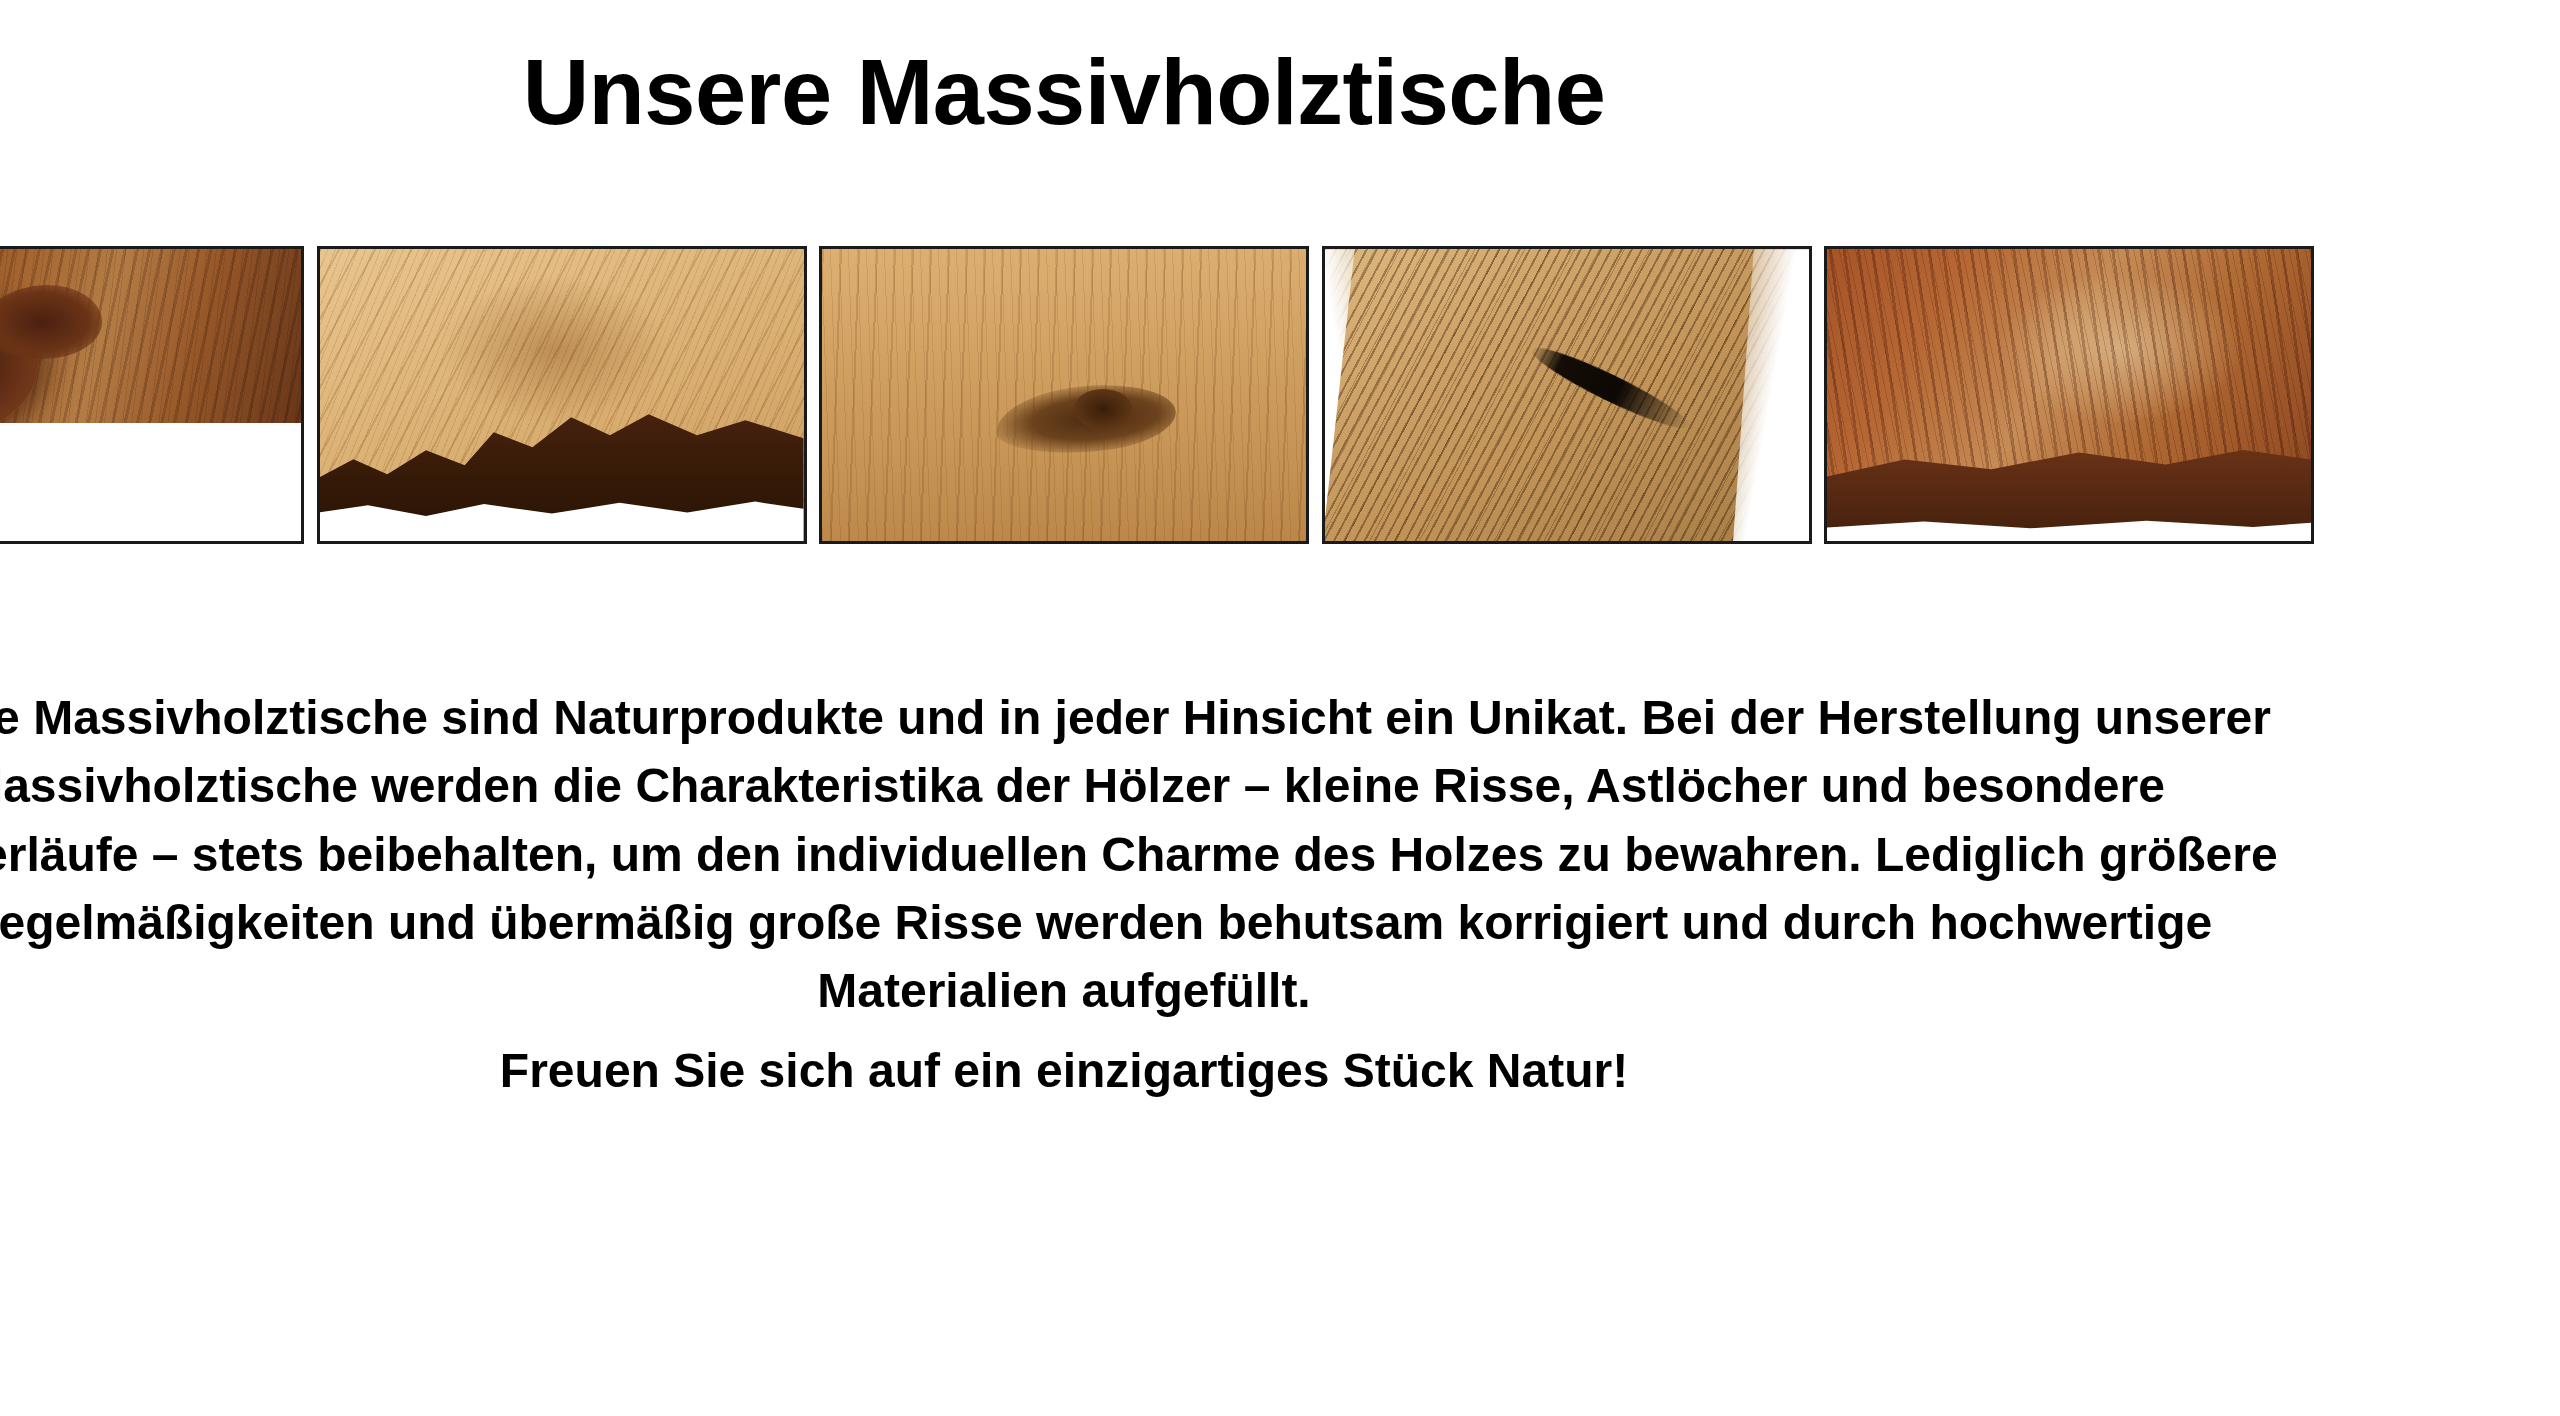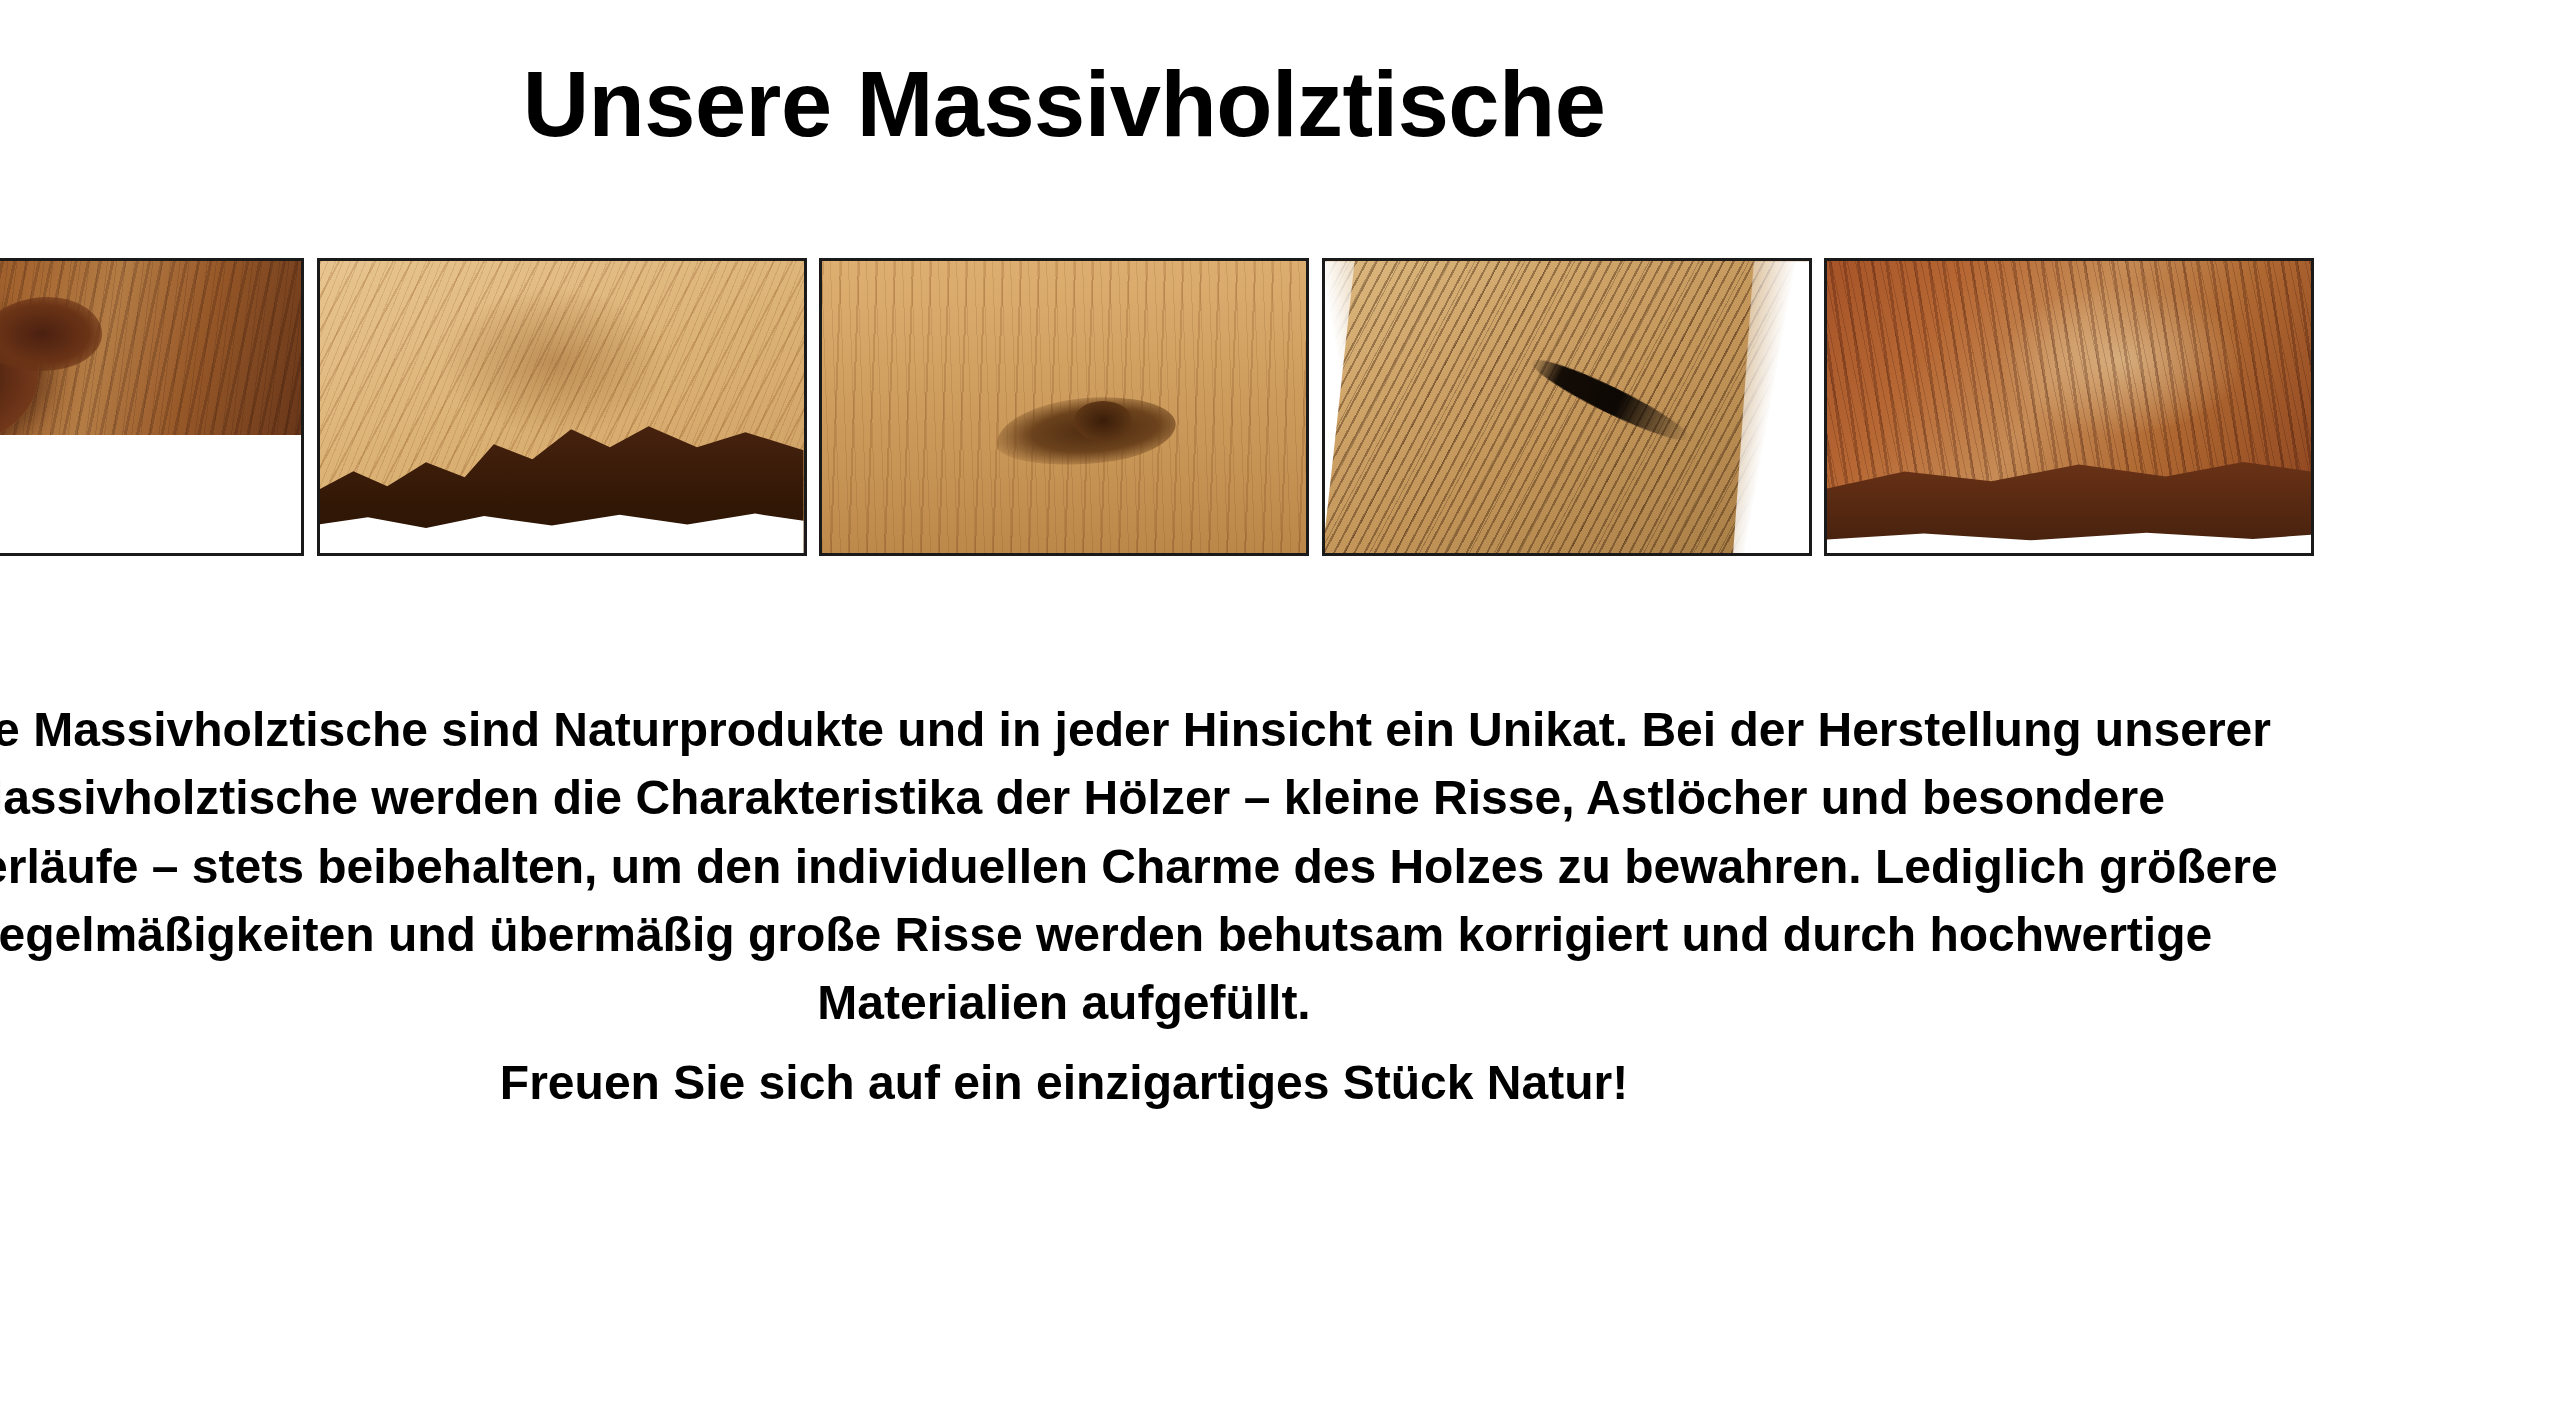--- a/index.html
+++ b/index.html
@@ -16,21 +16,21 @@
     position: relative;
   }
 
   .page {
     width: 2128px;
     height: 1416px;
     display: flex;
     flex-direction: column;
     align-items: center;
     box-sizing: border-box;
-    padding: 16px;
+    padding: 4px;
   }
 
   .headline {
     margin-top: 40px;
     font-size: 92px;
     font-weight: bold;
     letter-spacing: -0.5px;
     line-height: 1.05;
     text-align: center;
     color: #000000;

